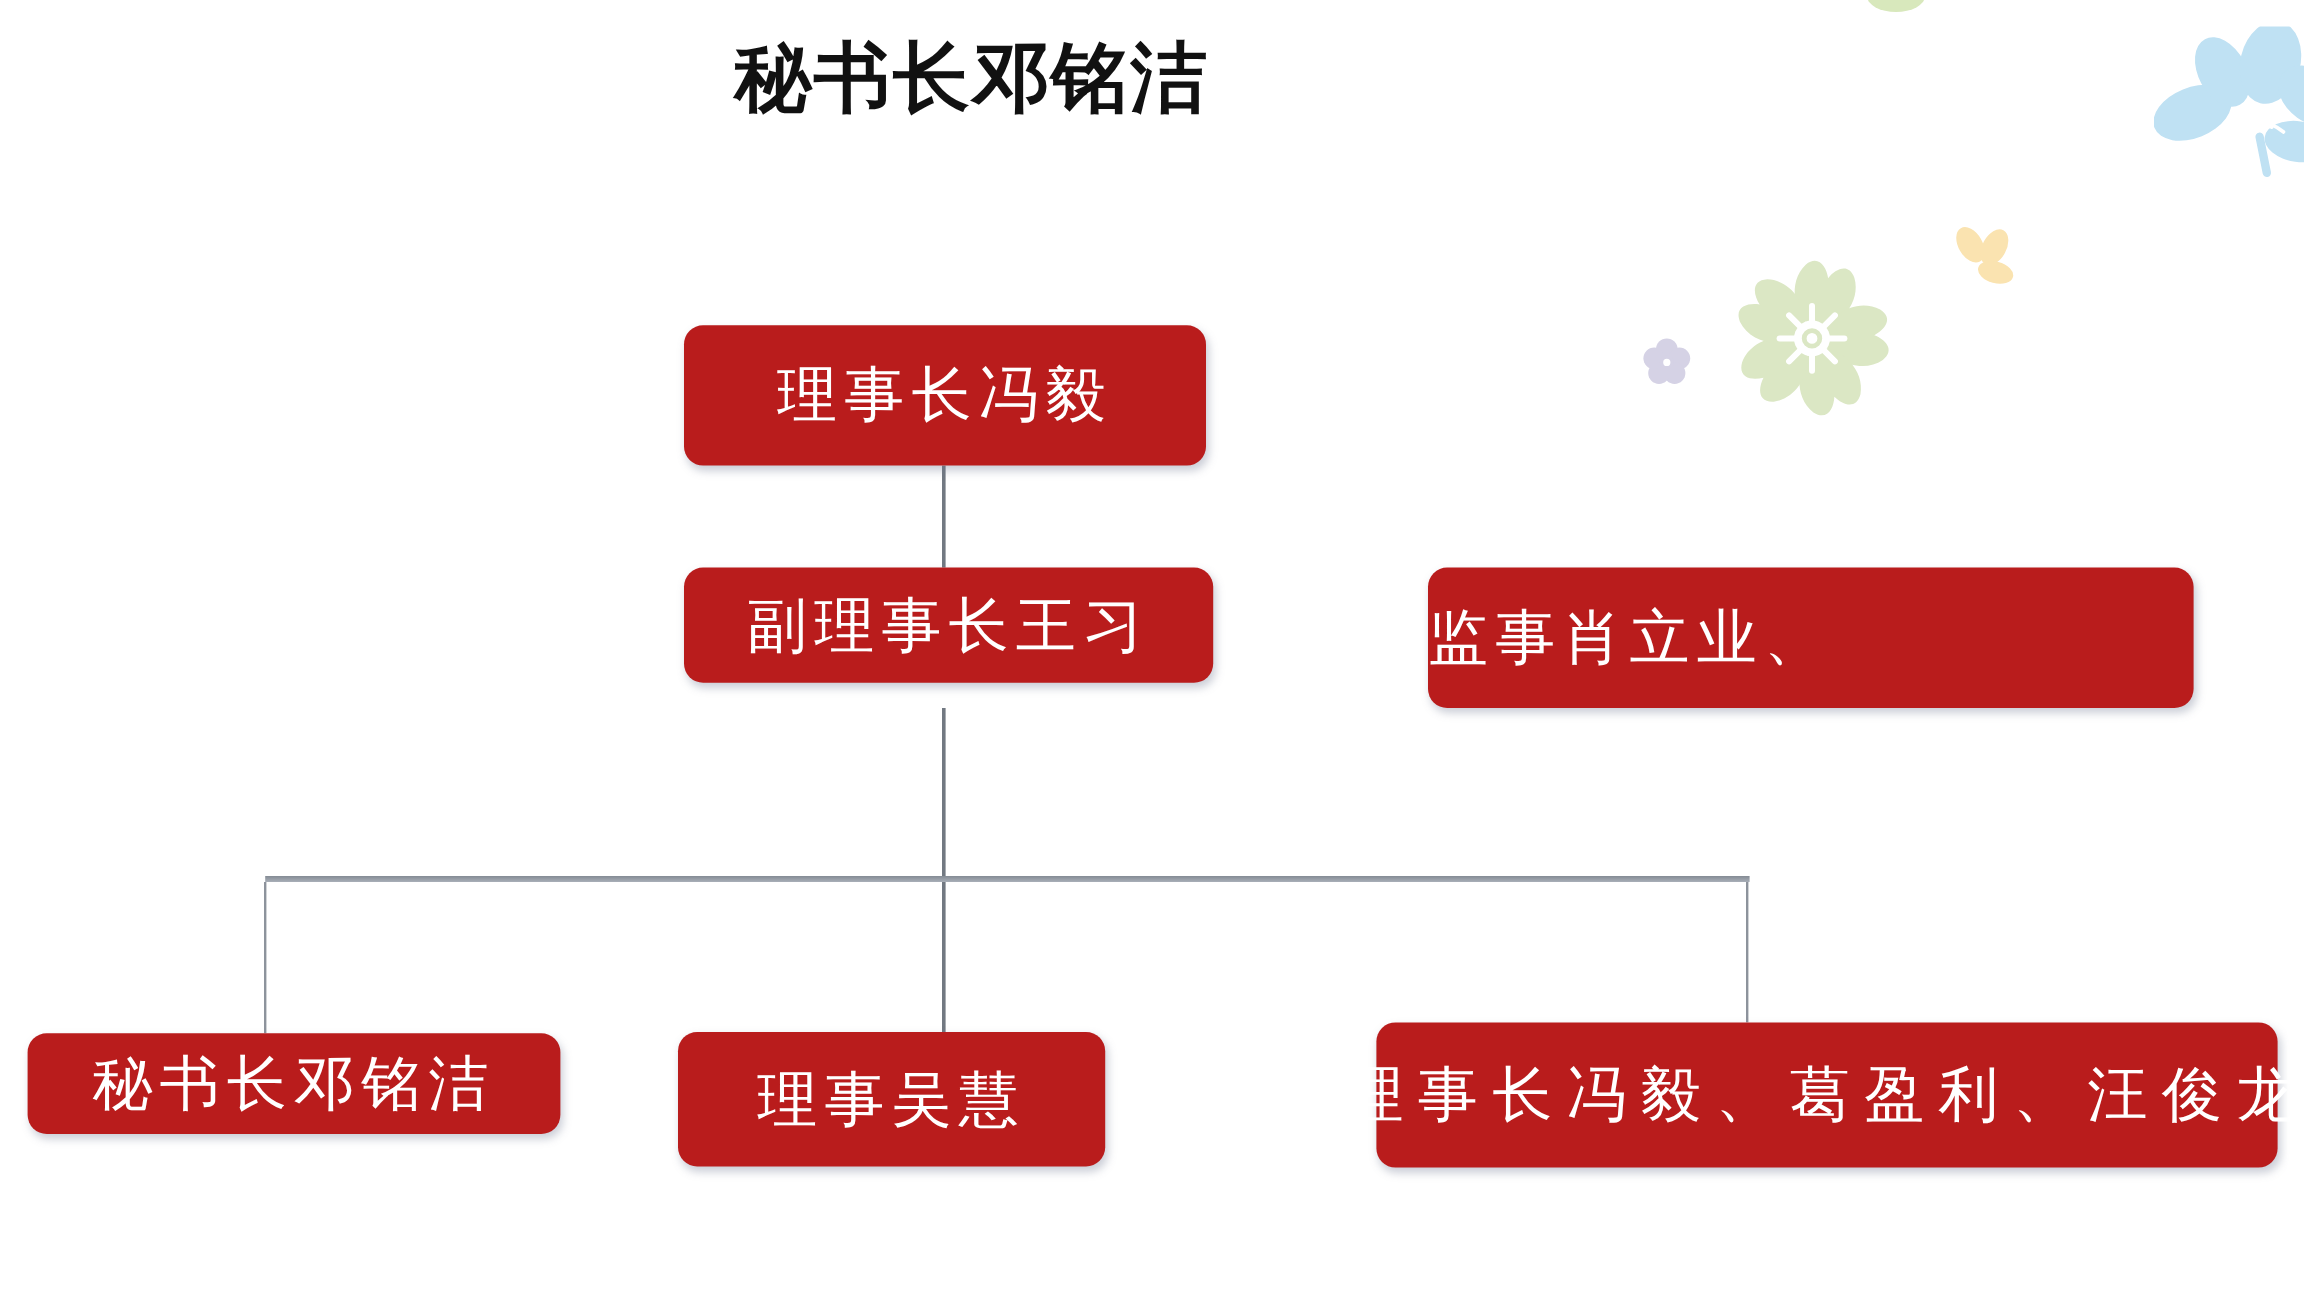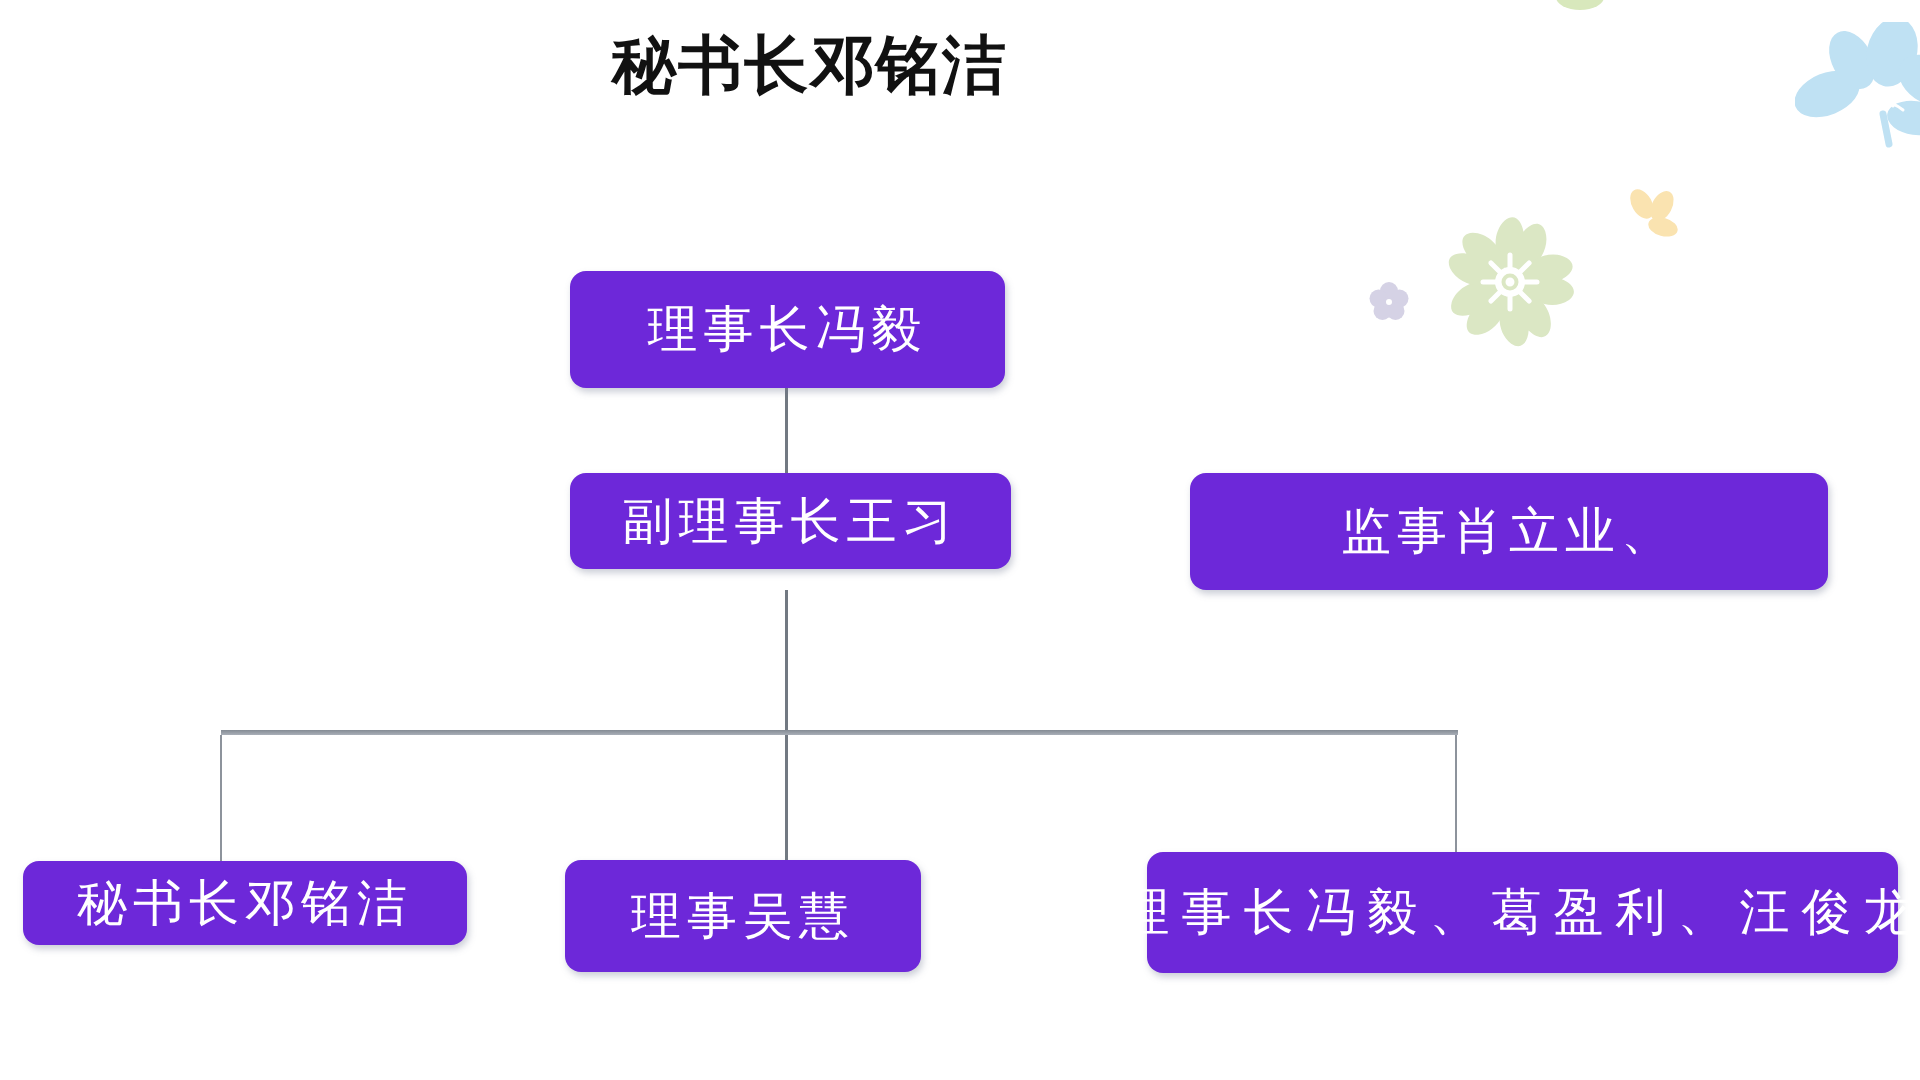--- a/index.html
+++ b/index.html
@@ -20,40 +20,40 @@
     text-align: center;
     font-size: 64px;
     font-weight: 700;
     letter-spacing: 2px;
     color: #111111;
     font-family: "Liberation Sans", "DejaVu Sans", sans-serif;
   }
 
   .node {
     position: absolute;
-    background: #6d28d9;
+    background: #b91c1c;
     border-radius: 16px;
     color: #ffffff;
     display: flex;
     align-items: center;
     justify-content: center;
     font-family: "Liberation Serif", "DejaVu Serif", serif;
     font-size: 50px;
     letter-spacing: 6px;
     white-space: nowrap;
     box-shadow: 2px 4px 7px rgba(105, 115, 140, 0.35);
   }
   .node .sans-seg {
     font-family: "Liberation Sans", "DejaVu Sans", sans-serif;
     letter-spacing: 4px;
   }
 
   .node-chairman        { left: 570px;  top: 271px; width: 435px; height: 117px; }
   .node-vice-chairman   { left: 570px;  top: 473px; width: 441px; height: 96px; }
-  .node-supervisors     { left: 1190px; top: 473px; width: 638px; height: 117px; }
+  .node-supervisors     { left: 1190px; top: 473px; width: 638px; height: 117px; justify-content: space-between; }
   .node-secretary       { left: 23px;   top: 861px; width: 444px; height: 84px; }
   .node-director-wu     { left: 565px;  top: 860px; width: 356px; height: 112px; }
   .node-directors-group { left: 1147px; top: 852px; width: 751px; height: 121px; letter-spacing: 12px; }
 
   .connector { position: absolute; }
   .conn-v { background: #727982; }
   .conn-drop { background: #8d939c; }
   .conn-a-b      { left: 785px;  top: 388px; width: 3px;    height: 85px; }
   .conn-b-mid    { left: 785px;  top: 590px; width: 3px;    height: 270px; }
   .conn-h        { left: 221px;  top: 730px; width: 1237px; height: 5px;

